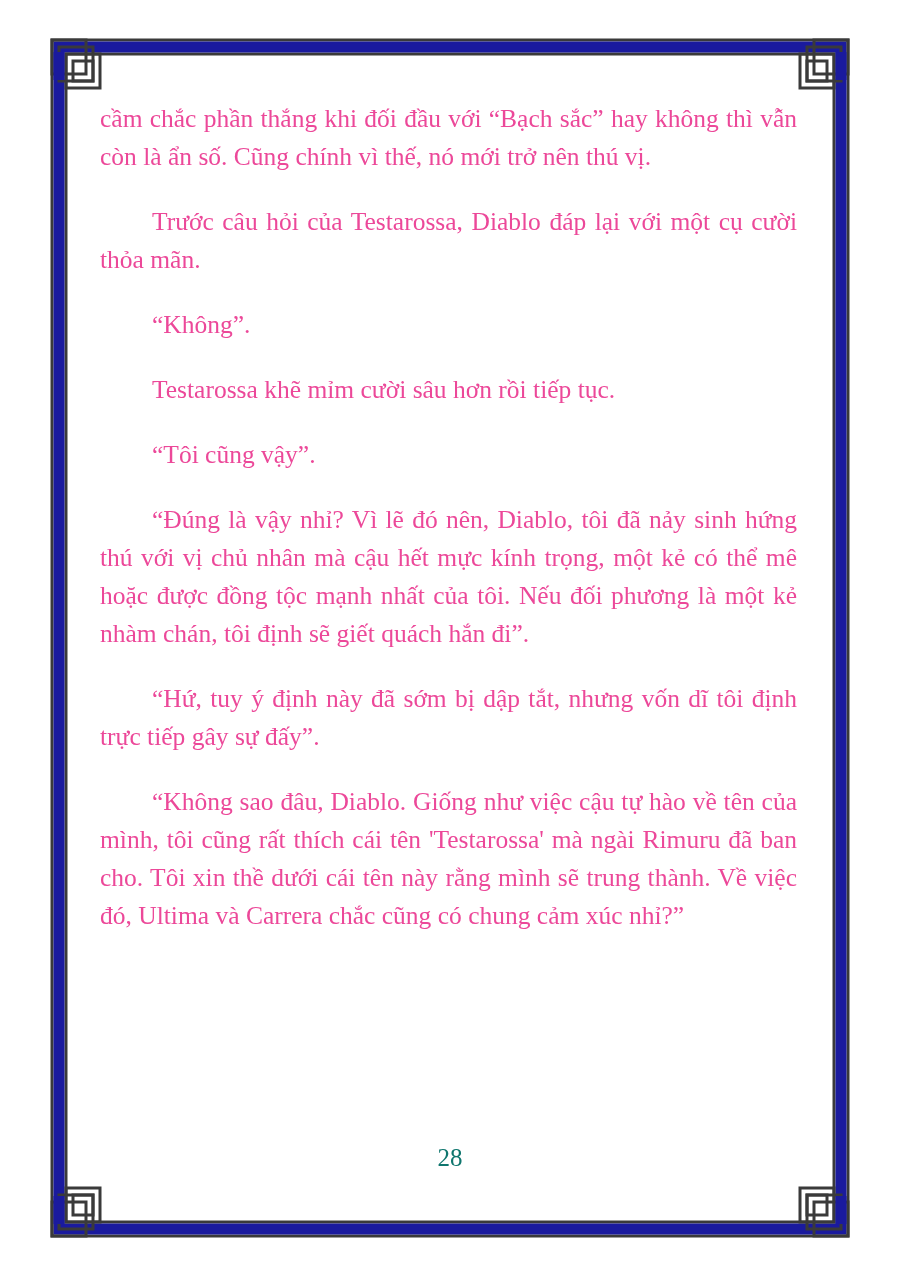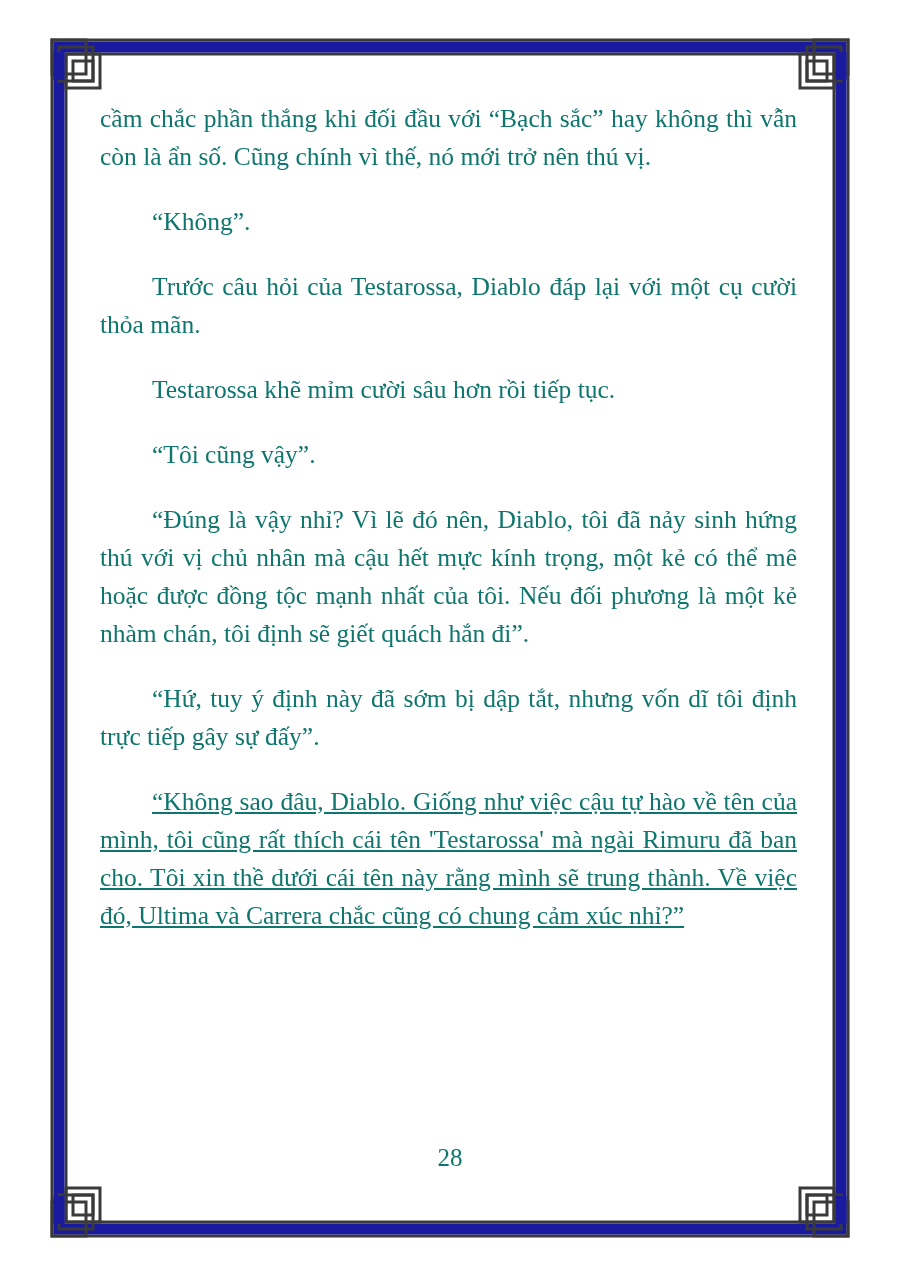--- a/index.html
+++ b/index.html
@@ -39,30 +39,29 @@
     top: 100px;
     width: 697px;
   }
 
   .para {
     margin: 0 0 27px 0;
     font-size: 25.5px;
     line-height: 1.49;
     text-align: justify;
     text-justify: inter-word;
-    color: #0f766e;
+    color: #ec4899;
     text-indent: 52px;
     hyphens: none;
   }
   .para.noindent {
     text-indent: 0;
   }
   .para.last {
     margin-bottom: 16px;
-    text-decoration: underline;
   }
 
   
   #folio {
     position: absolute;
     left: 0;
     top: 1145px;
     width: 900px;
     text-align: center;
     font-size: 25px;
@@ -115,22 +114,22 @@
     <g stroke="#1a1a9e" stroke-width="11" fill="none">
       <line x1="59" y1="52" x2="59" y2="80"></line>
       <line x1="841" y1="52" x2="841" y2="80"></line>
       <line x1="59" y1="1196" x2="59" y2="1224"></line>
       <line x1="841" y1="1196" x2="841" y2="1224"></line>
     </g>
   </svg>
 
   <div id="content">
     <p class="para noindent">cầm chắc phần thắng khi đối đầu với “Bạch sắc” hay không thì vẫn còn là ẩn số. Cũng chính vì thế, nó mới trở nên thú vị.</p>
+    <p class="para">Trước câu hỏi của Testarossa, Diablo đáp lại với một cụ cười thỏa mãn.</p>
     <p class="para">“Không”.</p>
-    <p class="para">Trước câu hỏi của Testarossa, Diablo đáp lại với một cụ cười thỏa mãn.</p>
     <p class="para">Testarossa khẽ mỉm cười sâu hơn rồi tiếp tục.</p>
     <p class="para">“Tôi cũng vậy”.</p>
     <p class="para">“Đúng là vậy nhỉ? Vì lẽ đó nên, Diablo, tôi đã nảy sinh hứng thú với vị chủ nhân mà cậu hết mực kính trọng, một kẻ có thể mê hoặc được đồng tộc mạnh nhất của tôi. Nếu đối phương là một kẻ nhàm chán, tôi định sẽ giết quách hắn đi”.</p>
     <p class="para">“Hứ, tuy ý định này đã sớm bị dập tắt, nhưng vốn dĩ tôi định trực tiếp gây sự đấy”.</p>
     <p class="para last">“Không sao đâu, Diablo. Giống như việc cậu tự hào về tên của mình, tôi cũng rất thích cái tên 'Testarossa' mà ngài Rimuru đã ban cho. Tôi xin thề dưới cái tên này rằng mình sẽ trung thành. Về việc đó, Ultima và Carrera chắc cũng có chung cảm xúc nhỉ?”</p>
   </div>
 
   <div id="folio">28</div>
 
 </div>

